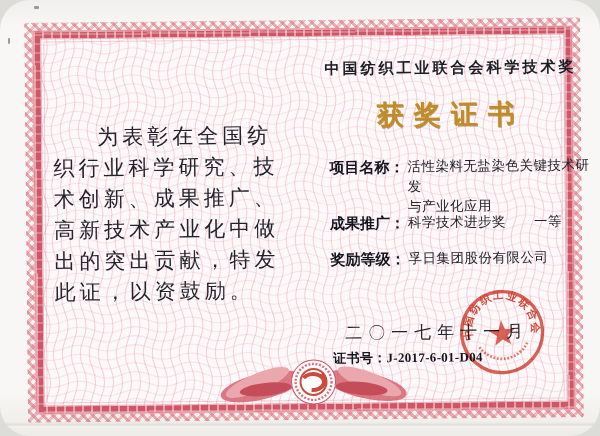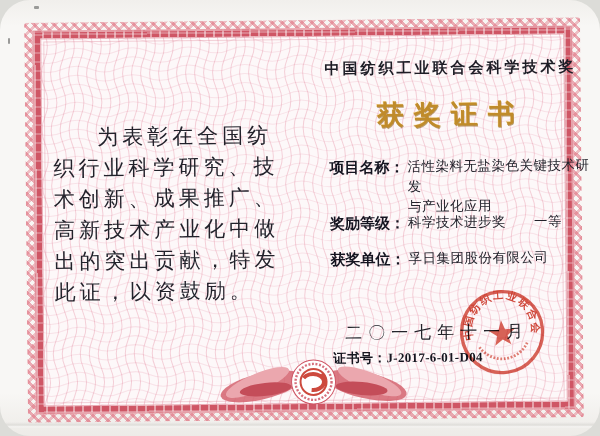--- a/index.html
+++ b/index.html
@@ -181,24 +181,24 @@
         <span class="ln">高新技术产业化中做</span>
         <span class="ln">出的突出贡献，特发</span>
         <span class="ln">此证，以资鼓励。</span>
       </div>
 
       <div class="field f1">
         <span class="flabel">项目名称：</span><span class="fvalue">活性染料无盐染色关键技术研发
 与产业化应用</span>
       </div>
       <div class="field f2">
-        <span class="flabel">奖励等级：</span><span class="fvalue">科学技术进步奖　　一等</span>
+        <span class="flabel">成果推广：</span><span class="fvalue">科学技术进步奖　　一等</span>
       </div>
       <div class="field f3">
-        <span class="flabel">获奖单位：</span><span class="fvalue">孚日集团股份有限公司</span>
+        <span class="flabel">奖励等级：</span><span class="fvalue">孚日集团股份有限公司</span>
       </div>
 
       <div class="issue-date">二〇一七年十一月</div>
 
       <div class="certno"><span>证书号：</span><span>J-2017-6-01-D04</span></div>
 
       <div class="seal">
         <svg width="92" height="92" viewBox="0 0 100 100">
           <circle cx="50" cy="50" r="44" fill="none" stroke="#cf3b2a" stroke-width="3.6" opacity="0.85"></circle>
           <polygon points="50,37 53.5,47.1 64.3,47.4 55.7,53.9 58.8,64.1 50,58 41.2,64.1 44.3,53.9 35.7,47.4 46.5,47.1" fill="#cf3b2a" opacity="0.85"></polygon>

